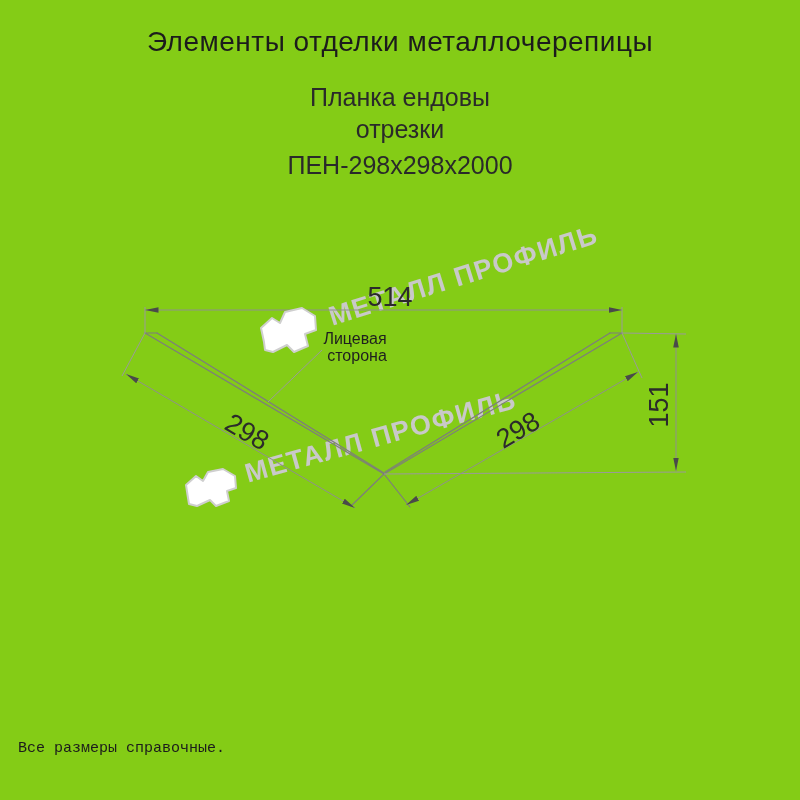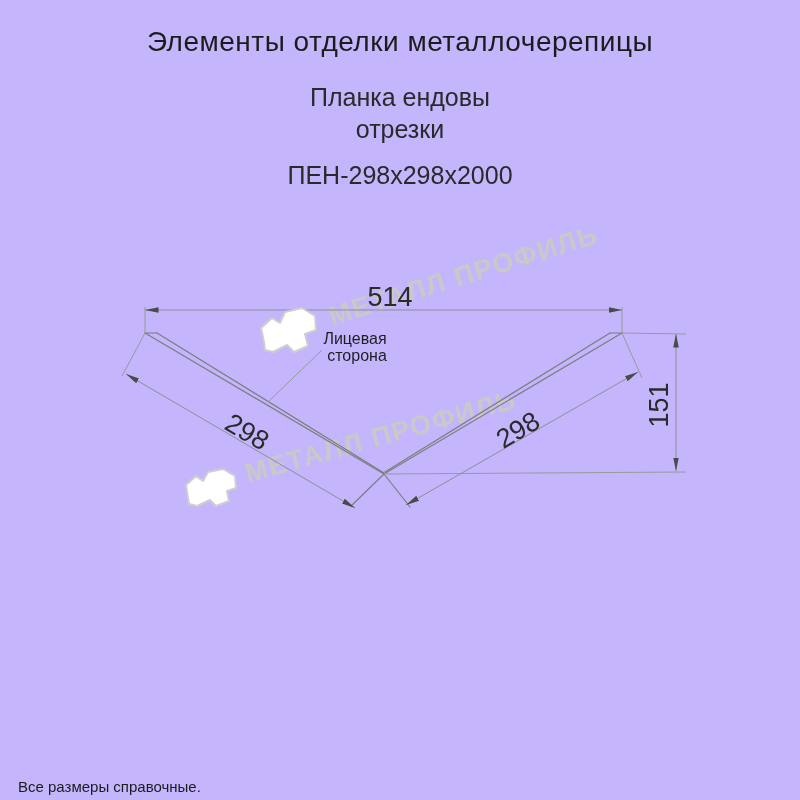--- a/index.html
+++ b/index.html
@@ -1,34 +1,34 @@
 <!DOCTYPE html>
 <html><head>
 <meta charset="utf-8">
 <style>
   html,body{margin:0;padding:0;background:#fff;}
   .page{
-    position:relative;width:800px;height:800px;background:#c4b5fd;overflow:hidden;
+    position:relative;width:800px;height:800px;background:#84cc16;overflow:hidden;
     font-family:"Liberation Sans","DejaVu Sans",sans-serif;color:#1f1f1f;
   }
   .abs{position:absolute;}
   .main-title{
     top:26px;left:0;width:800px;text-align:center;
     font-size:28px;font-weight:400;letter-spacing:0.5px;color:#1c1c1c;
   }
   .subtitle{
     top:81px;left:0;width:800px;text-align:center;
     font-size:25px;line-height:32px;font-weight:400;color:#2a2a2a;
   }
   .product-code{
-    top:161px;left:0;width:800px;text-align:center;
+    top:151px;left:0;width:800px;text-align:center;
     font-size:25px;font-weight:400;color:#2a2a2a;
   }
   .footer{
-    left:18px;top:776px;font-size:15px;line-height:22px;color:#1c1c1c;
+    left:18px;top:738px;font-size:15px;line-height:22px;color:#1c1c1c;font-family:Liberation Mono, monospace;
   }
   svg{position:absolute;left:0;top:0;}
   .profile-line{stroke:#7d7d7d;stroke-width:1.2;fill:none;stroke-linecap:round;}
   .ext-line{stroke:#9a9a9a;stroke-width:1;fill:none;}
   .dim-line{stroke:#8f8f8f;stroke-width:1;fill:none;}
   .dim-text{font-family:"Liberation Sans","DejaVu Sans",sans-serif;font-size:27px;fill:#2b2b2b;}
   .label-text{font-family:"Liberation Sans","DejaVu Sans",sans-serif;font-size:16px;fill:#1f1f1f;}
   .wm-text{font-family:"Liberation Sans","DejaVu Sans",sans-serif;font-size:27px;font-weight:700;
            fill:#c9c9c9;letter-spacing:1.5px;}
   .wm-logo{stroke:#cfcfcf;stroke-width:2;fill:#ffffff;stroke-linejoin:round;}

